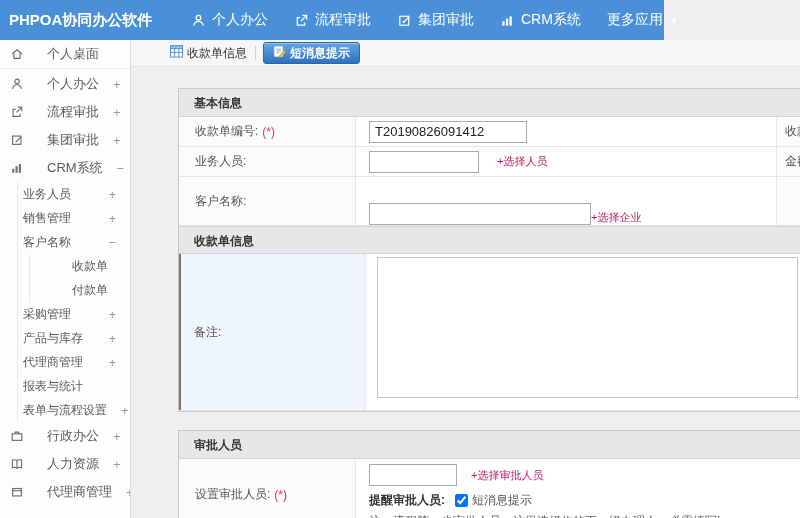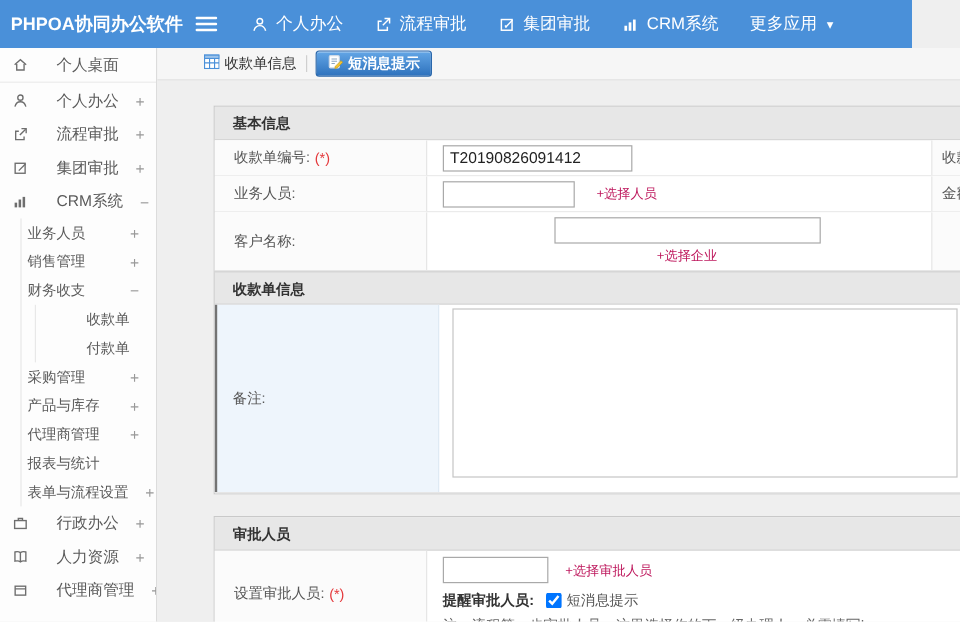--- a/index.html
+++ b/index.html
@@ -1,20 +1,20 @@
 <!DOCTYPE html>
 <html><head>
 <meta charset="utf-8">
 <style>
   * { margin:0; padding:0; box-sizing:border-box; }
   html,body { width:800px; height:518px; overflow:hidden;
     font-family:"Liberation Sans","DejaVu Sans",sans-serif; background:#efefef; }
 
   
-  .topbar { position:absolute; left:0; top:0; width:760px; height:40px;
+  .topbar { position:absolute; left:0; top:0; width:664px; height:40px;
     background:#4a90d9; display:flex; align-items:center; color:#fff; z-index:5; }
   .logo { width:150px; padding-left:9px; font-size:15px; font-weight:bold; white-space:nowrap; }
   .burger { margin-left:13px; width:18px; display:flex; flex-direction:column; gap:3px; cursor:pointer; }
   .burger i { display:block; height:2px; background:#fff; border-radius:1px; }
   .tnav { display:flex; align-items:center; margin-left:2px; }
   .tnav-item { display:flex; align-items:center; gap:6px; margin-left:26px;
     font-size:14px; cursor:pointer; white-space:nowrap; }
   .tnav-item svg { display:block; }
   .caret { font-size:11px; margin-left:2px; }
 
@@ -53,21 +53,21 @@
   .frow { display:flex; background:#fff; border-bottom:1px solid #e6e6e6; align-items:stretch; }
   .lab { flex:0 0 177px; display:flex; align-items:center; padding-left:16px;
     font-size:12px; color:#555; background:#fbfbfb; border-right:1px solid #e6e6e6;
     white-space:nowrap; }
   .req { color:#e4393c; margin-left:4px; }
   .fld { flex:0 0 420px; display:flex; align-items:center; padding-left:13px; font-size:12px; }
   .rlab { flex:1 1 auto; border-left:1px solid #e6e6e6; display:flex; align-items:center;
     padding-left:8px; font-size:12px; color:#555; background:#fbfbfb; white-space:nowrap; overflow:hidden; }
   .row30 { min-height:30px; }
   .row49 { min-height:49px; }
-  .fld.stack { flex-direction:column; align-items:center; justify-content:flex-start; padding-top:4px; }
+  .fld.stack { flex-direction:row; align-items:flex-end; justify-content:flex-start; padding-top:4px; }
 
   input.txt { height:22px; border:1px solid #a9a9a9; font-size:13px; color:#222;
     padding:0 5px; background:#fff; font-family:inherit; }
   .w158 { width:158px; }
   .w222 { width:222px; height:21px; }
   .dis { width:110px; height:20px; background:#ececec; border:1px solid #9a9a9a; }
   .w86 { width:88px; height:21px; border:1px solid #9a9a9a; }
   a.lnk { color:#be185d; text-decoration:none; font-size:11px; cursor:pointer; }
   .ml18 { margin-left:18px; }
   .ml14 { margin-left:14px; }
@@ -204,21 +204,21 @@
   <div class="grp1">
     <div class="side-item">
       <span>业务人员</span>
       <span class="expander">+</span>
     </div>
     <div class="side-item">
       <span>销售管理</span>
       <span class="expander">+</span>
     </div>
     <div class="side-item">
-      <span>财务收支</span>
+      <span>客户名称</span>
       <span class="expander">−</span>
     </div>
     <div class="grp2">
       <div class="side-item">
         <span>收款单</span>
       </div>
       <div class="side-item">
         <span>付款单</span>
       </div>
     </div>

